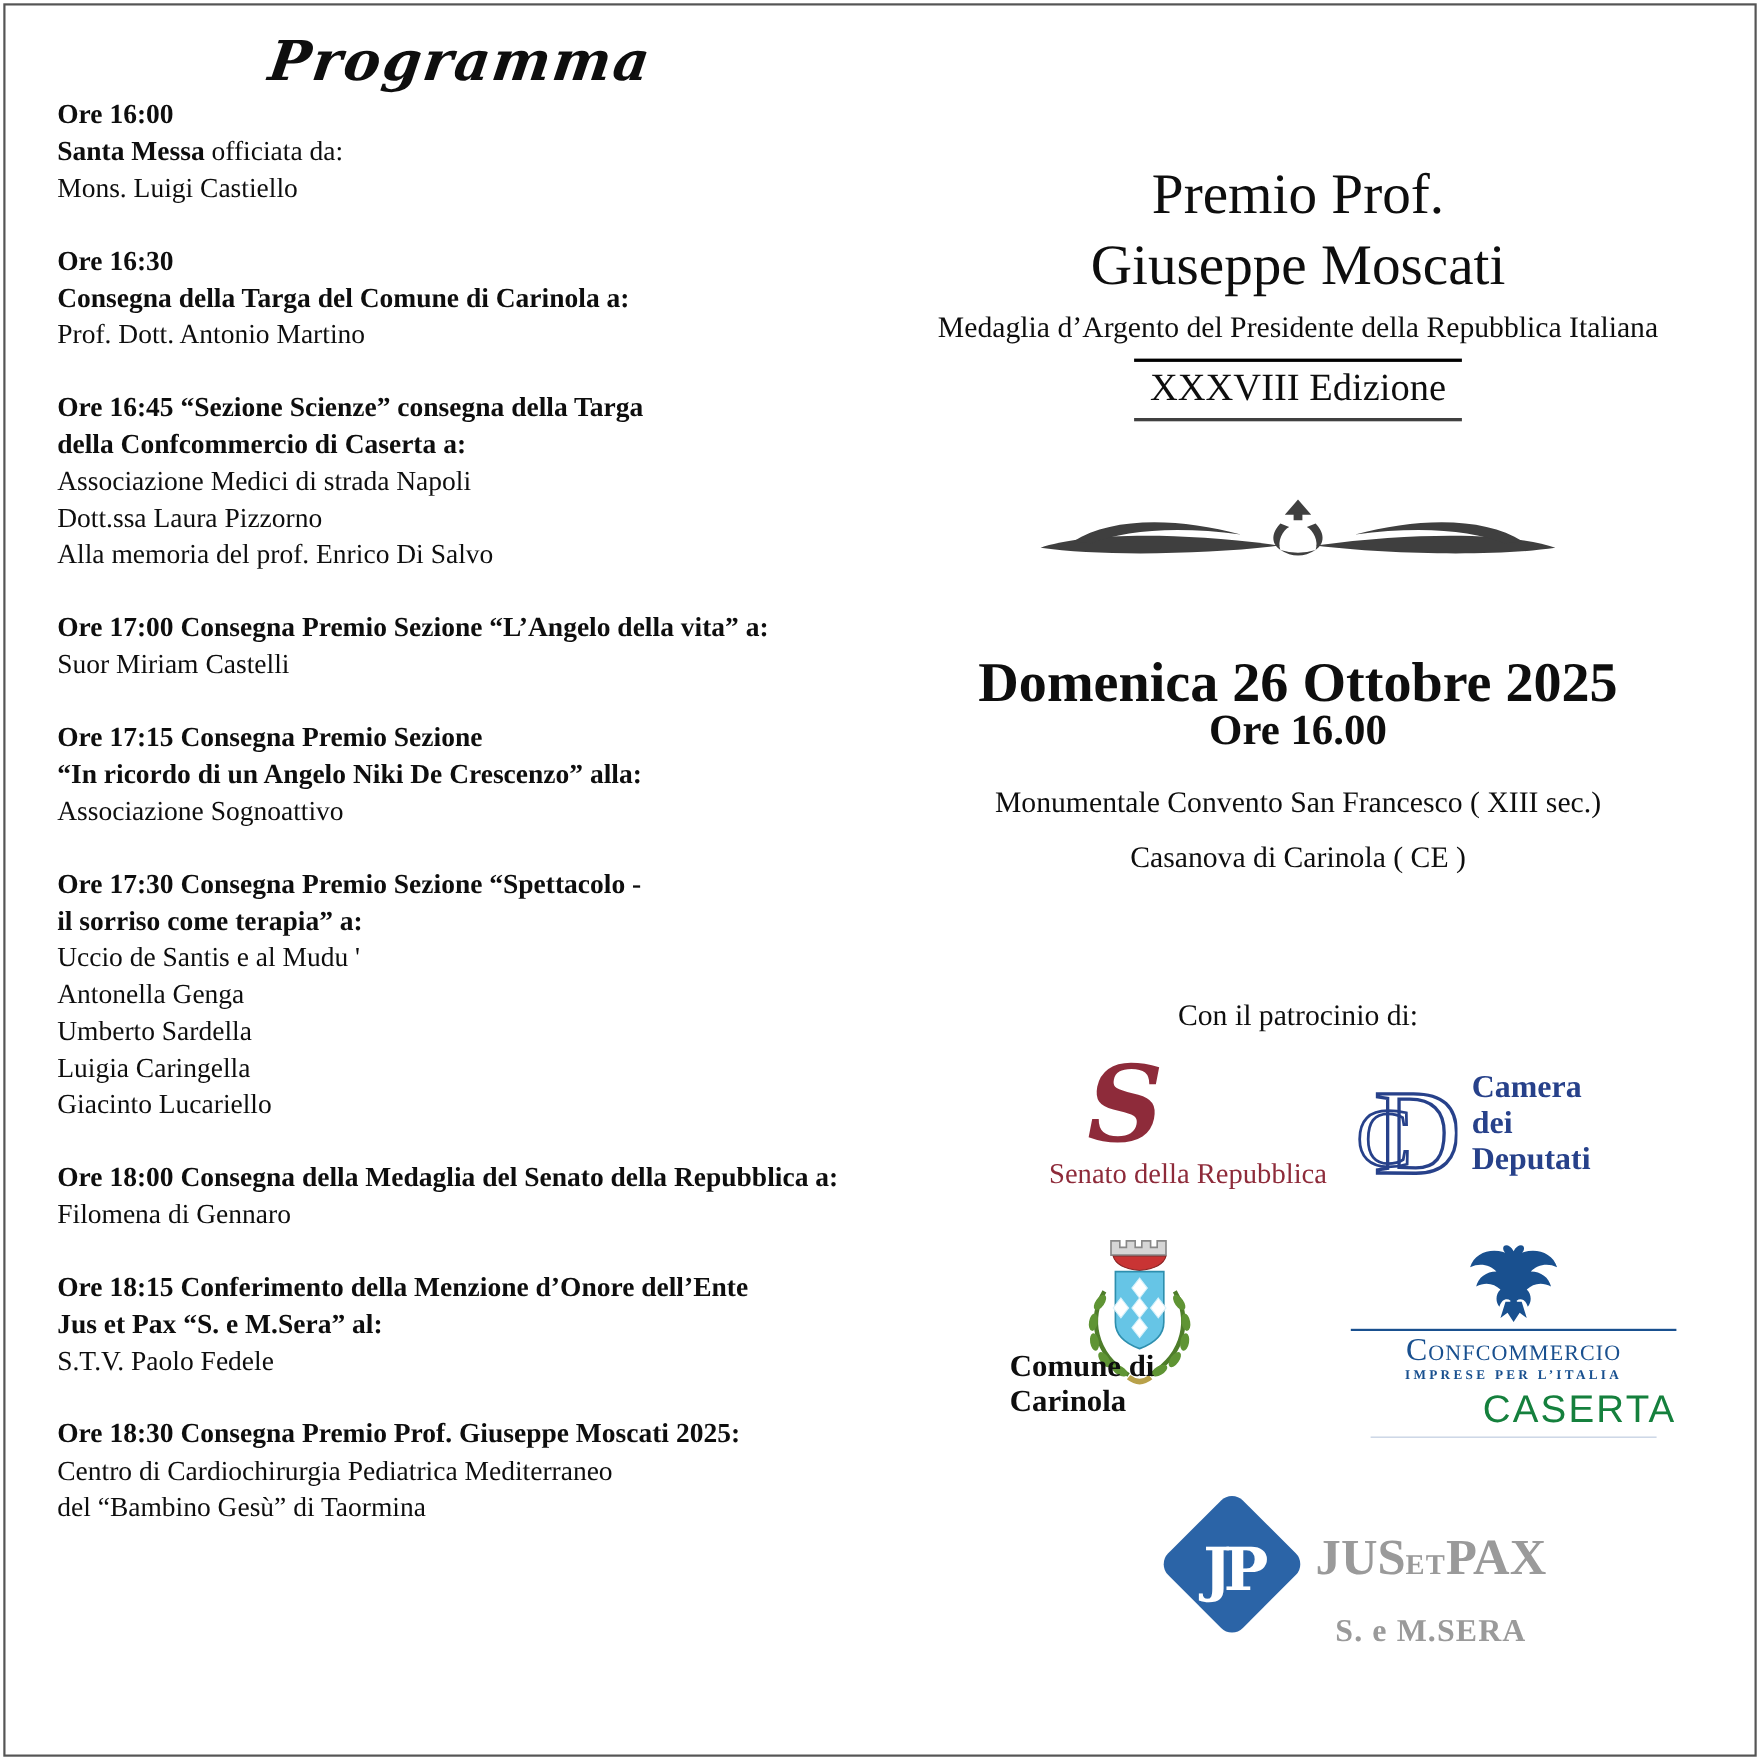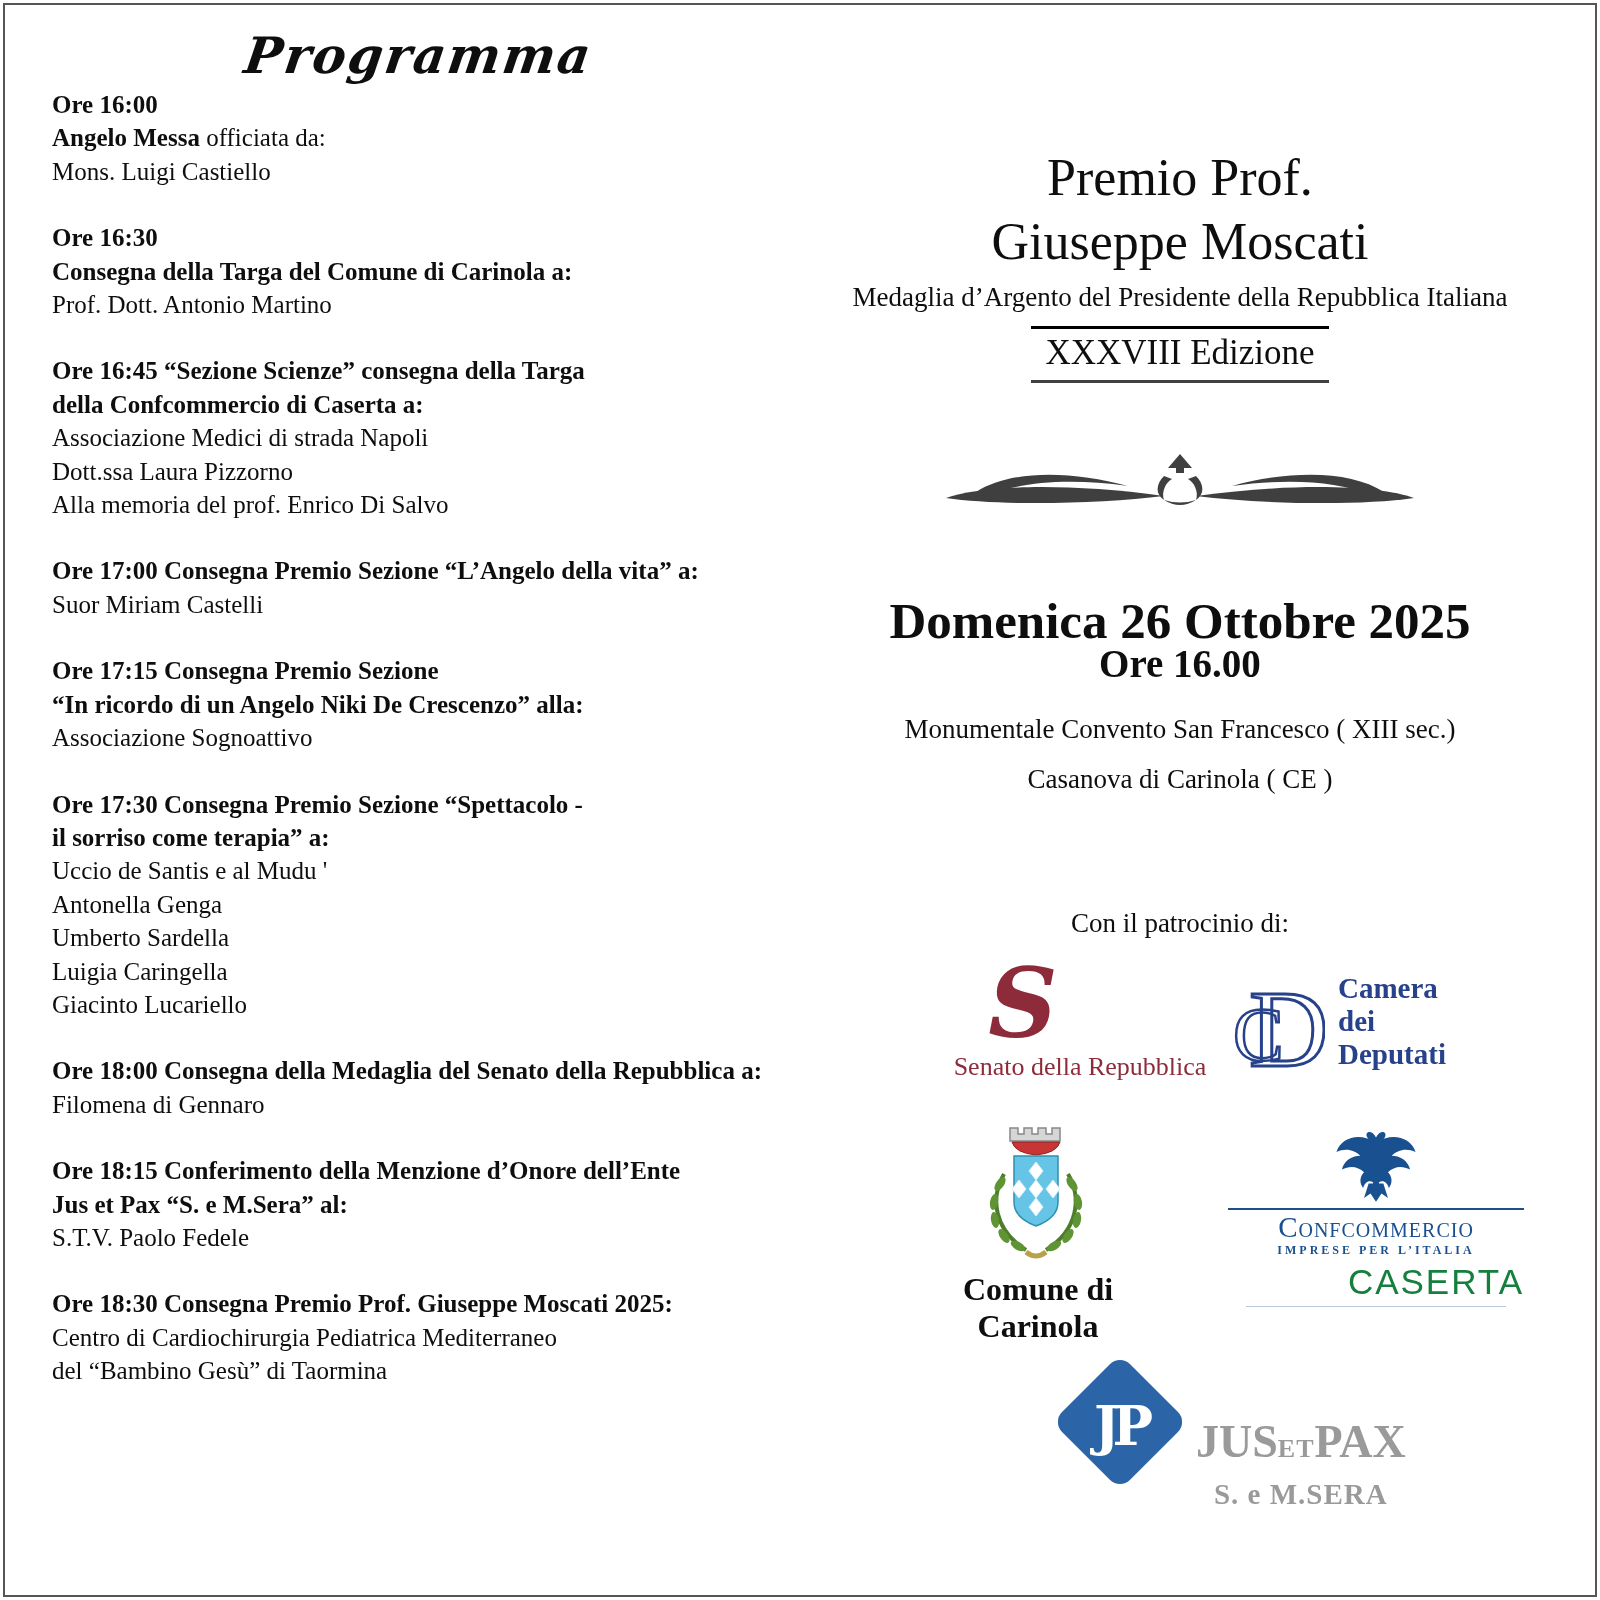--- a/index.html
+++ b/index.html
@@ -44,56 +44,56 @@
   }
   .senato-caption{position:absolute;left:950px;top:1052px;width:260px;font-size:26px;color:#8e2b3a;text-align:center;}
 
   .camera-mono{position:absolute;left:1233px;top:972px;width:92px;height:118px;}
   .camera-text{
     position:absolute;left:1338px;top:972px;font-size:29px;line-height:33px;
     font-weight:bold;color:#27418a;text-align:left;
   }
 
   .comune-crest{position:absolute;left:972px;top:1112px;width:128px;height:172px;}
-  .comune-caption{position:absolute;left:918px;top:1271px;width:240px;font-size:32px;font-weight:bold;text-align:center;}
+  .comune-caption{position:absolute;left:918px;top:1227px;width:240px;font-size:28px;font-weight:bold;}
 
   .cc-block{position:absolute;left:1228px;top:1126px;width:296px;text-align:center;color:#19508f;}
   .cc-eagle{width:92px;height:78px;display:block;margin:0 auto;}
   .cc-rule{border:0;border-top:2px solid #19508f;margin:4px 0 2px;}
   .cc-name{font-size:29px;font-variant:small-caps;letter-spacing:1px;line-height:30px;}
   .cc-tagline{font-family:Liberation Serif, serif;font-size:12px;font-weight:bold;letter-spacing:3px;margin-top:1px;}
   .cc-city{font-family:"Liberation Sans",sans-serif;font-size:35px;letter-spacing:2px;color:#15803d;margin-top:4px;text-align:right;}
   .cc-rule2{border:0;border-top:1.5px solid #b9c8dd;margin:4px 18px 0;}
 
   .jp-diamond{
     position:absolute;left:1072px;top:1374px;width:96px;height:96px;
     background:#2b64a7;border-radius:14px;transform:rotate(45deg);
   }
   .jp-mono{
     position:absolute;left:1072px;top:1378px;width:96px;height:96px;
     display:flex;align-items:center;justify-content:center;
     color:#fff;font-family:"DejaVu Serif",serif;font-weight:bold;
     font-size:54px;letter-spacing:-7px;
   }
   .jp-text{position:absolute;left:1196px;top:1388px;color:#9a9a9a;font-weight:bold;text-align:left;}
-  .jp-line1{line-height:28px;margin-top:40px;}
+  .jp-line1{line-height:56px;}
   .jp-big{font-size:46px;}
   .jp-small{font-size:26px;text-transform:uppercase;letter-spacing:1px;}
   .jp-line2{font-size:29px;letter-spacing:1px;text-align:center;margin-top:12px;}
 </style>
 </head>
 <body>
 
 <div class="frame"></div>
 
 <div class="script-heading">Programma</div>
 <div id="programme">
     <div class="prog-block">
       <div><span class="b">Ore 16:00</span></div>
-      <div><span class="b">Angelo Messa </span><span>officiata da:</span></div>
+      <div><span class="b">Santa Messa </span><span>officiata da:</span></div>
       <div><span>Mons. Luigi Castiello</span></div>
     </div>
     <div class="prog-block">
       <div><span class="b">Ore 16:30</span></div>
       <div><span class="b">Consegna della Targa del Comune di Carinola a:</span></div>
       <div><span>Prof. Dott. Antonio Martino</span></div>
     </div>
     <div class="prog-block">
       <div><span class="b">Ore 16:45  “Sezione Scienze” consegna della Targa</span></div>
       <div><span class="b">della Confcommercio di Caserta a:</span></div>

